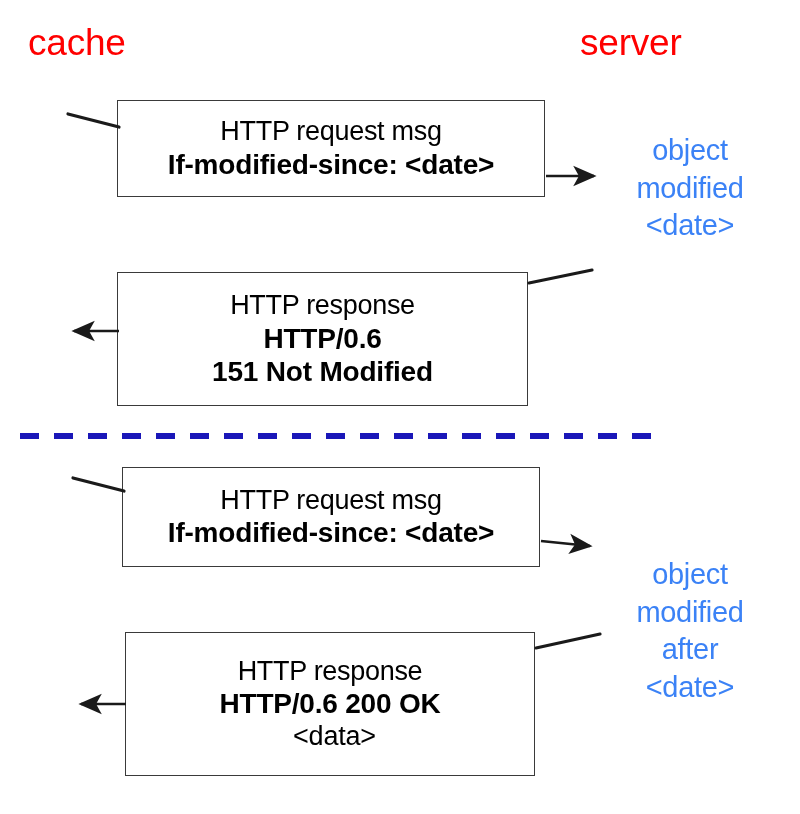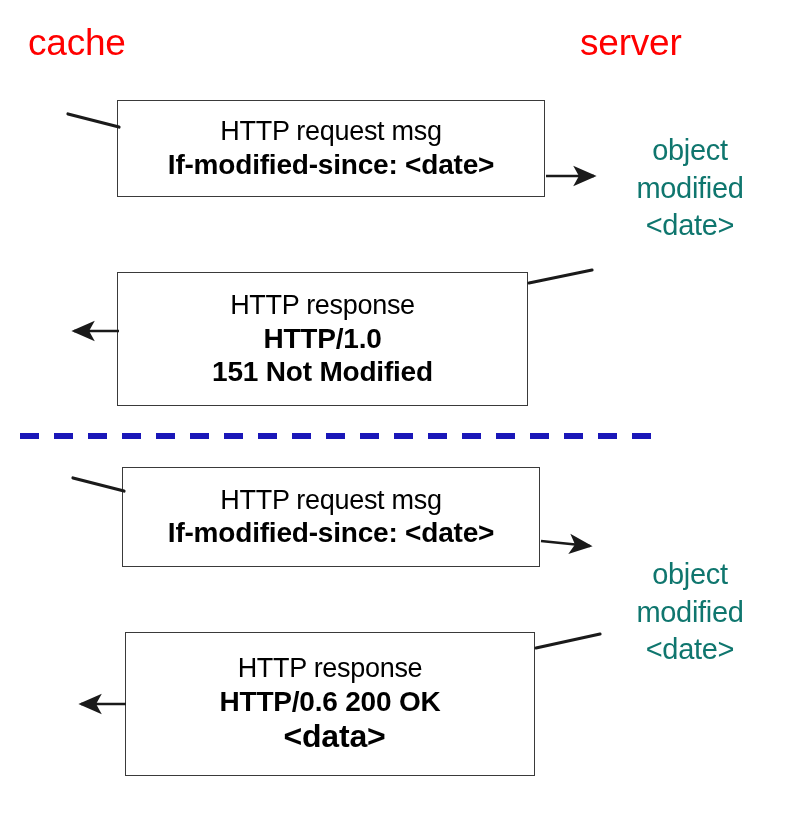--- a/index.html
+++ b/index.html
@@ -53,35 +53,35 @@
     font-size: 27px;
     font-weight: 400;
     letter-spacing: -0.3px;
   }
   .line-bold {
     font-size: 28px;
     font-weight: 700;
     letter-spacing: -0.2px;
   }
   .line-bold-big {
-    font-size: 32px;
-    font-weight: 700;
+    font-size: 27px;
+    font-weight: 400;
     letter-spacing: -0.2px;
     margin-left: 9px;
   }
 
   #box-req-1 { left: 117px; top: 100px; width: 428px; height: 97px; }
   #box-resp-1 { left: 117px; top: 272px; width: 411px; height: 134px; }
   #box-req-2 { left: 122px; top: 467px; width: 418px; height: 100px; }
   #box-resp-2 { left: 125px; top: 632px; width: 410px; height: 144px; }
 
   
   .note {
     position: absolute;
-    color: #0f766e;
+    color: #3b82f6;
     font-size: 29px;
     font-weight: 400;
     line-height: 1.30;
     text-align: center;
     white-space: nowrap;
     letter-spacing: -0.3px;
     z-index: 2;
   }
   #note-not-modified { left: 590px; top: 132px; width: 200px; }
   #note-modified { left: 590px; top: 556px; width: 200px; }
@@ -106,21 +106,21 @@
 
   <div class="endpoint-label" id="label-server">server</div>
 
   <div class="msg-box" id="box-req-1">
     <span class="msg-line line-regular">HTTP request msg</span>
     <span class="msg-line line-bold">If-modified-since: &lt;date&gt;</span>
   </div>
 
   <div class="msg-box" id="box-resp-1">
     <span class="msg-line line-regular">HTTP response</span>
-    <span class="msg-line line-bold">HTTP/1.0</span>
+    <span class="msg-line line-bold">HTTP/0.6</span>
     <span class="msg-line line-bold">151 Not Modified</span>
   </div>
 
   <div class="msg-box" id="box-req-2">
     <span class="msg-line line-regular">HTTP request msg</span>
     <span class="msg-line line-bold">If-modified-since: &lt;date&gt;</span>
   </div>
 
   <div class="msg-box" id="box-resp-2">
     <span class="msg-line line-regular">HTTP response</span>
@@ -130,20 +130,21 @@
 
   <div class="note" id="note-not-modified">
     <div>object</div>
     <div>modified</div>
     <div>&lt;date&gt;</div>
   </div>
 
   <div class="note" id="note-modified">
     <div>object</div>
     <div>modified</div>
+    <div>after</div>
     <div>&lt;date&gt;</div>
   </div>
 
   <svg id="overlay" viewBox="0 0 800 814" xmlns="http://www.w3.org/2000/svg">
     <defs>
       <marker id="arrowRight" markerWidth="9" markerHeight="9" refX="8" refY="4.5" orient="auto" markerUnits="strokeWidth">
         <path d="M0,0.6 L9,4.5 L0,8.4 L2.2,4.5 Z" fill="#1a1a1a"></path>
       </marker>
       <marker id="arrowLeft" markerWidth="9" markerHeight="9" refX="8" refY="4.5" orient="auto" markerUnits="strokeWidth">
         <path d="M0,0.6 L9,4.5 L0,8.4 L2.2,4.5 Z" fill="#1a1a1a"></path>

